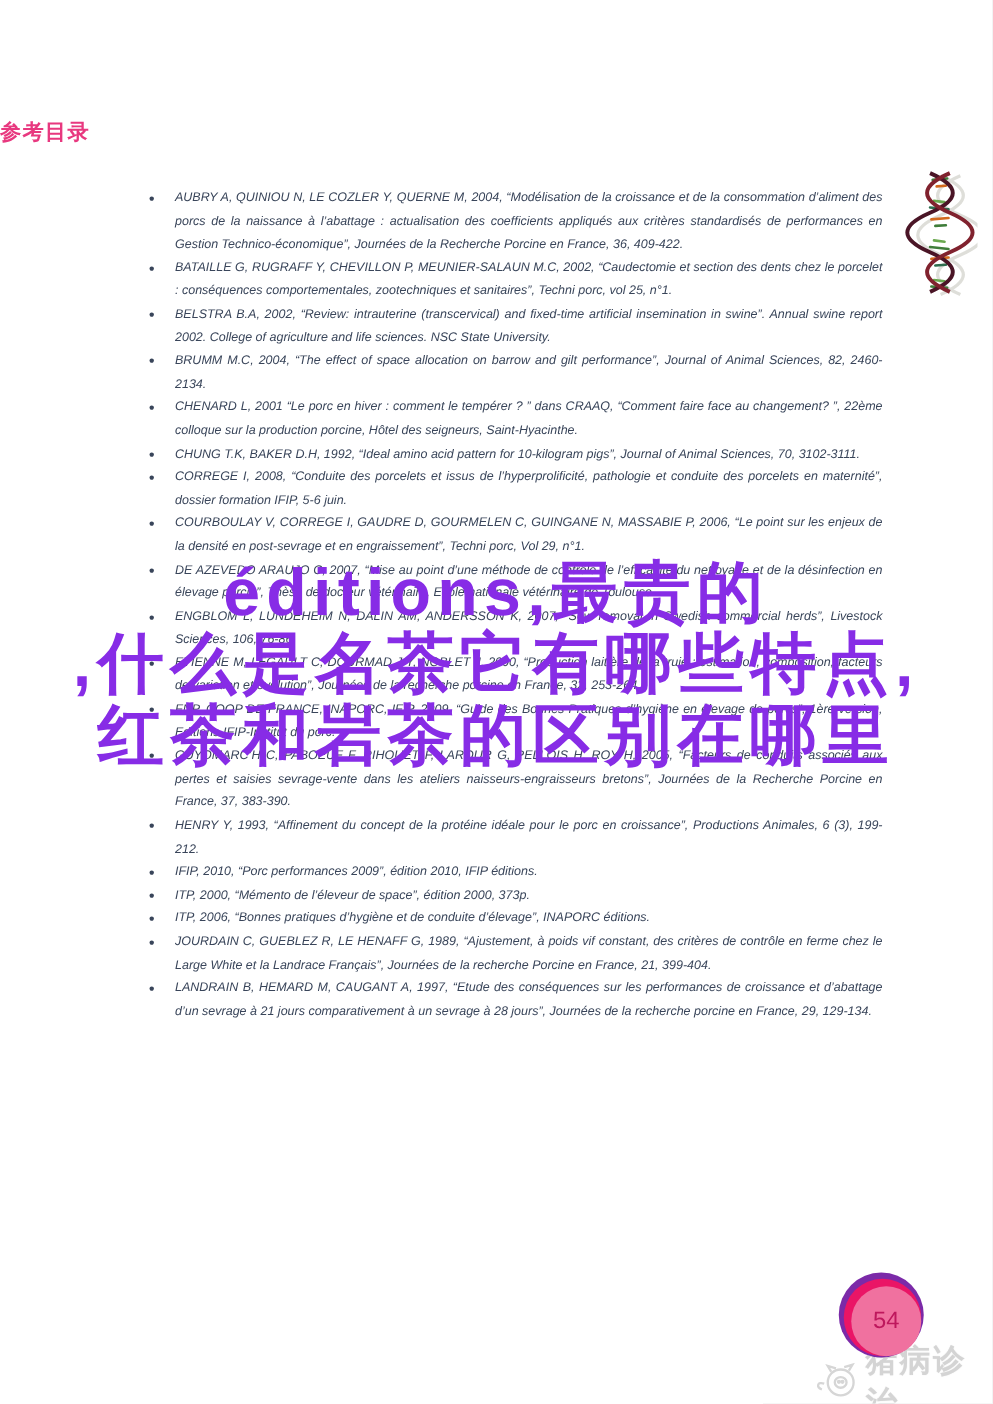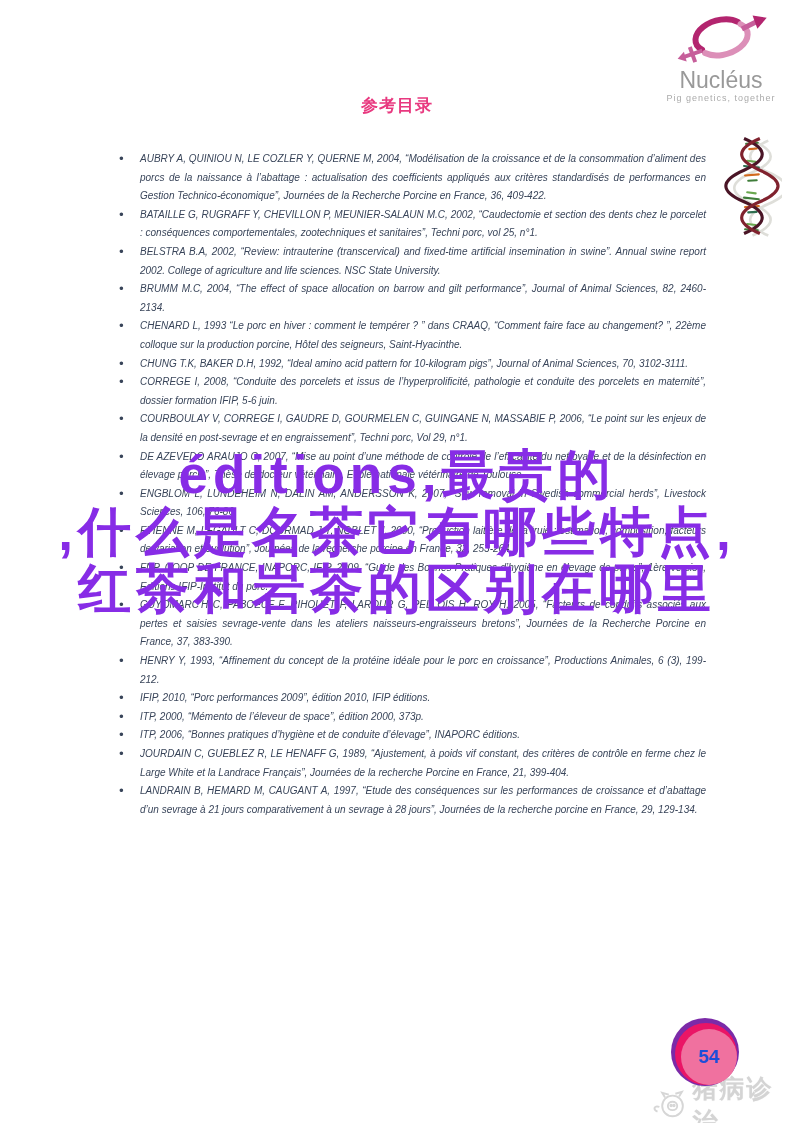--- a/index.html
+++ b/index.html
@@ -1,21 +1,21 @@
 <!DOCTYPE html>
 <html><head>
 <meta charset="utf-8">
 <style>
   html,body{margin:0;padding:0;background:#e9e9e9;}
   .page{
     position:relative;width:794px;height:1123px;margin:0 auto;background:#ffffff;
     font-family:"Liberation Sans",sans-serif;overflow:hidden;
   }
   .doc-title{
-    position:absolute;top:94px;left:0;width:100%;margin:0;text-align:center;
+    position:absolute;top:94px;left:0;width:100%;margin:0;
     font-size:17px;font-weight:bold;color:#e8387f;letter-spacing:1px;
   }
   ul.refs{
     position:absolute;top:150px;left:114px;width:592px;margin:0;padding:0;
     list-style:none;color:#39455a;font-size:10px;line-height:18.6px;
     text-align:justify;
     font-style:italic;
   }
   ul.refs li{position:relative;padding-left:26px;margin:0;}
   ul.refs li::before{
@@ -31,21 +31,21 @@
   }
   .brand-name{font-size:23px;color:#999999;line-height:24px;font-weight:400;}
   .brand-tagline{font-size:9px;color:#ababab;letter-spacing:1px;margin-top:1px;}
   .dna{position:absolute;top:98px;right:12px;z-index:3;}
   .badge{position:absolute;left:671px;top:1018px;width:72px;height:72px;z-index:4;}
   .badge .c1{position:absolute;left:0;top:0;width:68px;height:68px;border-radius:50%;background:#7b2aa8;}
   .badge .c2{position:absolute;left:4px;top:5px;width:62px;height:62px;border-radius:50%;background:#ea1566;}
   .badge .c3{position:absolute;left:10px;top:11px;width:56px;height:56px;border-radius:50%;background:#f0719f;}
   .badge .num{
     position:absolute;left:10px;top:11px;width:56px;height:56px;display:flex;
-    align-items:center;justify-content:center;font-size:19px;color:#1d4ed8;font-weight:700;
+    align-items:center;justify-content:center;font-size:19px;color:#be185d;font-weight:400;
   }
   .footer-mark{
     position:absolute;left:650px;top:1072px;display:flex;align-items:center;gap:5px;z-index:3;
   }
   .footer-mark .wm-text{
     font-size:25px;font-weight:bold;color:#d4d4d4;letter-spacing:2px;
     text-shadow:0 0 1px #e6e6e6;
   }
 </style>
 </head>
@@ -58,21 +58,21 @@
   <ul class="refs">
 
       <li class="ref-item"><span>AUBRY A, QUINIOU N, LE COZLER Y, QUERNE M, 2004, “Modélisation de la croissance et de la consommation d’aliment des porcs de la naissance à l’abattage : actualisation des coefficients appliqués aux critères standardisés de performances en Gestion Technico-économique”, Journées de la Recherche Porcine en France, 36, 409-422.</span></li>
 
       <li class="ref-item"><span>BATAILLE G, RUGRAFF Y, CHEVILLON P, MEUNIER-SALAUN M.C, 2002, “Caudectomie et section des dents chez le porcelet : conséquences comportementales, zootechniques et sanitaires”, Techni porc, vol 25, n°1.</span></li>
 
       <li class="ref-item"><span>BELSTRA B.A, 2002, “Review: intrauterine (transcervical) and fixed-time artificial insemination in swine”. Annual swine report 2002. College of agriculture and life sciences. NSC State University.</span></li>
 
       <li class="ref-item"><span>BRUMM M.C, 2004, “The effect of space allocation on barrow and gilt performance”, Journal of Animal Sciences, 82, 2460-2134.</span></li>
 
-      <li class="ref-item"><span>CHENARD L, 1993 “Le porc en hiver : comment le tempérer ? ” dans CRAAQ, “Comment faire face au changement? ”, 22ème colloque sur la production porcine, Hôtel des seigneurs, Saint-Hyacinthe.</span></li>
+      <li class="ref-item"><span>CHENARD L, 2001 “Le porc en hiver : comment le tempérer ? ” dans CRAAQ, “Comment faire face au changement? ”, 22ème colloque sur la production porcine, Hôtel des seigneurs, Saint-Hyacinthe.</span></li>
 
       <li class="ref-item"><span>CHUNG T.K, BAKER D.H, 1992, “Ideal amino acid pattern for 10-kilogram pigs”, Journal of Animal Sciences, 70, 3102-3111.</span></li>
 
       <li class="ref-item"><span>CORREGE I, 2008, “Conduite des porcelets et issus de l’hyperprolificité, pathologie et conduite des porcelets en maternité”, dossier formation IFIP, 5-6 juin.</span></li>
 
       <li class="ref-item"><span>COURBOULAY V, CORREGE I, GAUDRE D, GOURMELEN C, GUINGANE N, MASSABIE P, 2006, “Le point sur les enjeux de la densité en post-sevrage et en engraissement”, Techni porc, Vol 29, n°1.</span></li>
 
       <li class="ref-item"><span>DE AZEVEDO ARAUJO C, 2007, “Mise au point d’une méthode de contrôle de l’efficacité du nettoyage et de la désinfection en élevage porcin”, Thèse de docteur vétérinaire, Ecole nationale vétérinaire de Toulouse.</span></li>
 
       <li class="ref-item"><span>ENGBLOM L, LUNDEHEIM N, DALIN AM, ANDERSSON K, 2007, “Sow removal in Swedish commercial herds”, Livestock Sciences, 106, 76-86.</span></li>
@@ -100,35 +100,20 @@
   <div class="overlay">
 
       <div class="overlay-line"><span>éditions,最贵的</span></div>
 
 
       <div class="overlay-line"><span>,什么是名茶它有哪些特点,</span></div>
 
       <div class="overlay-line"><span>红茶和岩茶的区别在哪里</span></div>
     </div>
 
-  <div class="brand">
-    <svg width="100" height="56" viewBox="0 0 100 56">
-      <g transform="rotate(-16 50 28)">
-        <path d="M28,36 A24,15 0 0 1 70,19" fill="none" stroke="#b3256f" stroke-width="6" stroke-linecap="round"></path>
-        <path d="M72,22 A24,15 0 0 1 30,40" fill="none" stroke="#dc8fb8" stroke-width="6" stroke-linecap="round"></path>
-        <line x1="72" y1="27" x2="88" y2="24" stroke="#c75f9b" stroke-width="5"></line>
-        <polygon points="86,17 99,23 87,31" fill="#b3256f"></polygon>
-        <line x1="8" y1="38" x2="28" y2="37" stroke="#c75f9b" stroke-width="4"></line>
-        <line x1="17" y1="30" x2="18" y2="46" stroke="#c75f9b" stroke-width="4"></line>
-        <polygon points="10,33 2,38 10,43" fill="#c75f9b"></polygon>
-      </g>
-    </svg>
-    <div class="brand-name">Nucléus</div>
-    <div class="brand-tagline">Pig genetics, together</div>
-  </div>
 
   <svg class="dna" width="58" height="176" viewBox="-24 0 110 180">
     <g stroke="#c9c9c0" stroke-width="5" fill="none" opacity="0.6" transform="translate(16,4)">
       <path d="M14,0 C60,20 60,40 14,60 C-32,80 -32,100 14,120 C60,140 60,160 14,180"></path>
       <path d="M44,0 C-2,20 -2,40 44,60 C90,80 90,100 44,120 C-2,140 -2,160 44,180"></path>
     </g>
     <g stroke-width="4" stroke-linecap="round">
       <line x1="18" y1="10" x2="40" y2="8" stroke="#3f7d3a"></line>
       <line x1="24" y1="20" x2="38" y2="19" stroke="#d2691e"></line>
       <line x1="20" y1="42" x2="36" y2="44" stroke="#6aa84f"></line>

